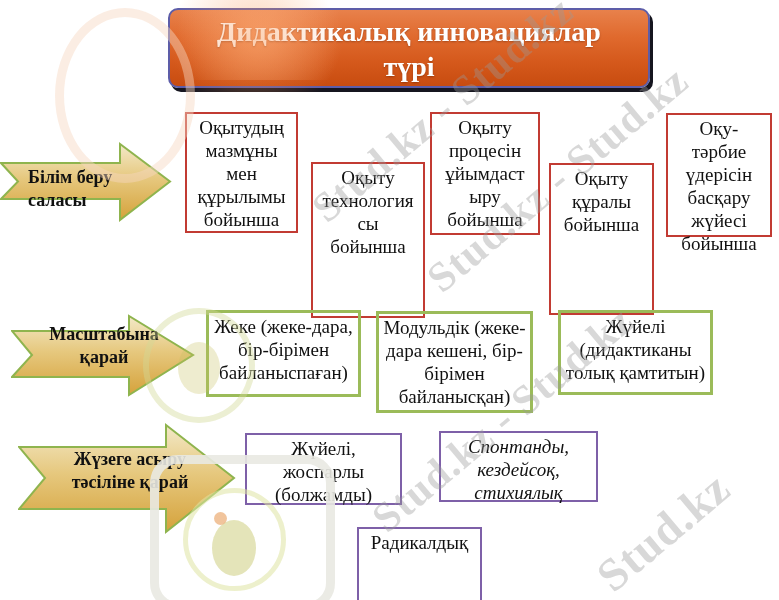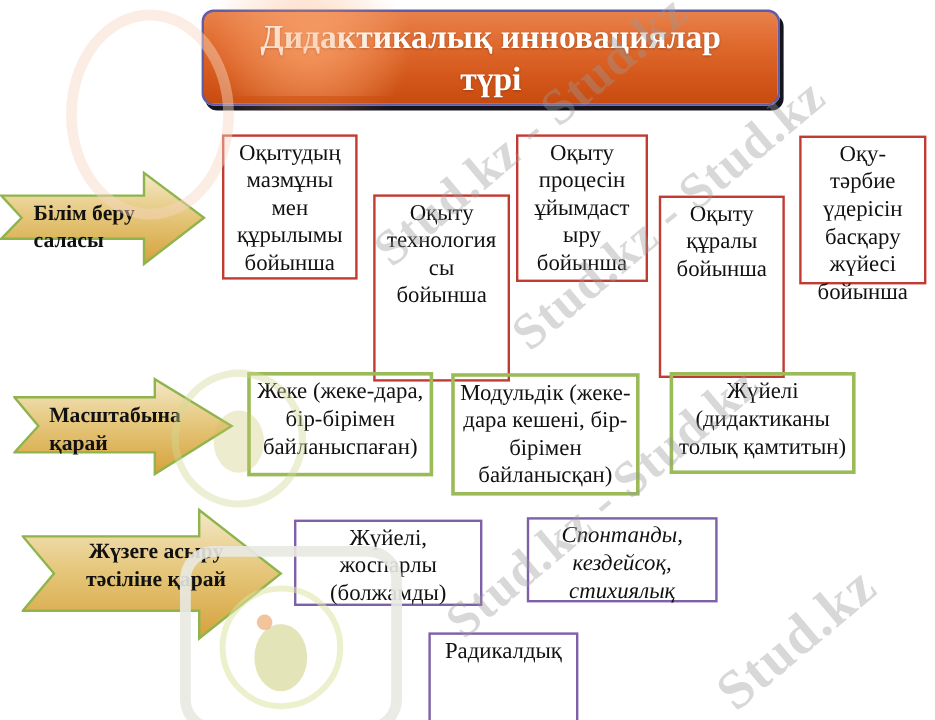--- a/index.html
+++ b/index.html
@@ -49,21 +49,21 @@
   
   .arrow-svg{position:absolute;z-index:9;}
   #arr1{left:0;top:142px;}
   #arr2{left:11px;top:314px;}
   #arr3{left:18px;top:422px;}
   .arrow-label{
     position:absolute;z-index:11;font-weight:bold;color:#111111;
     font-size:18px;line-height:23px;
   }
   #al1{left:28px;top:166px;width:118px;text-align:left;}
-  #al2{left:41px;top:335px;width:126px;text-align:left;}
+  #al2{left:41px;top:323px;width:126px;text-align:center;}
   #al3{left:55px;top:448px;width:150px;text-align:center;}
   
   .wm{
     position:absolute;z-index:50;pointer-events:none;white-space:nowrap;
     font-weight:bold;color:#9a9a9a;opacity:.38;transform:rotate(-40deg);
     font-size:42px;letter-spacing:1px;
   }
   #wm1{left:280px;top:85px;}
   #wm2{left:395px;top:155px;}
   #wm3{left:340px;top:395px;}

